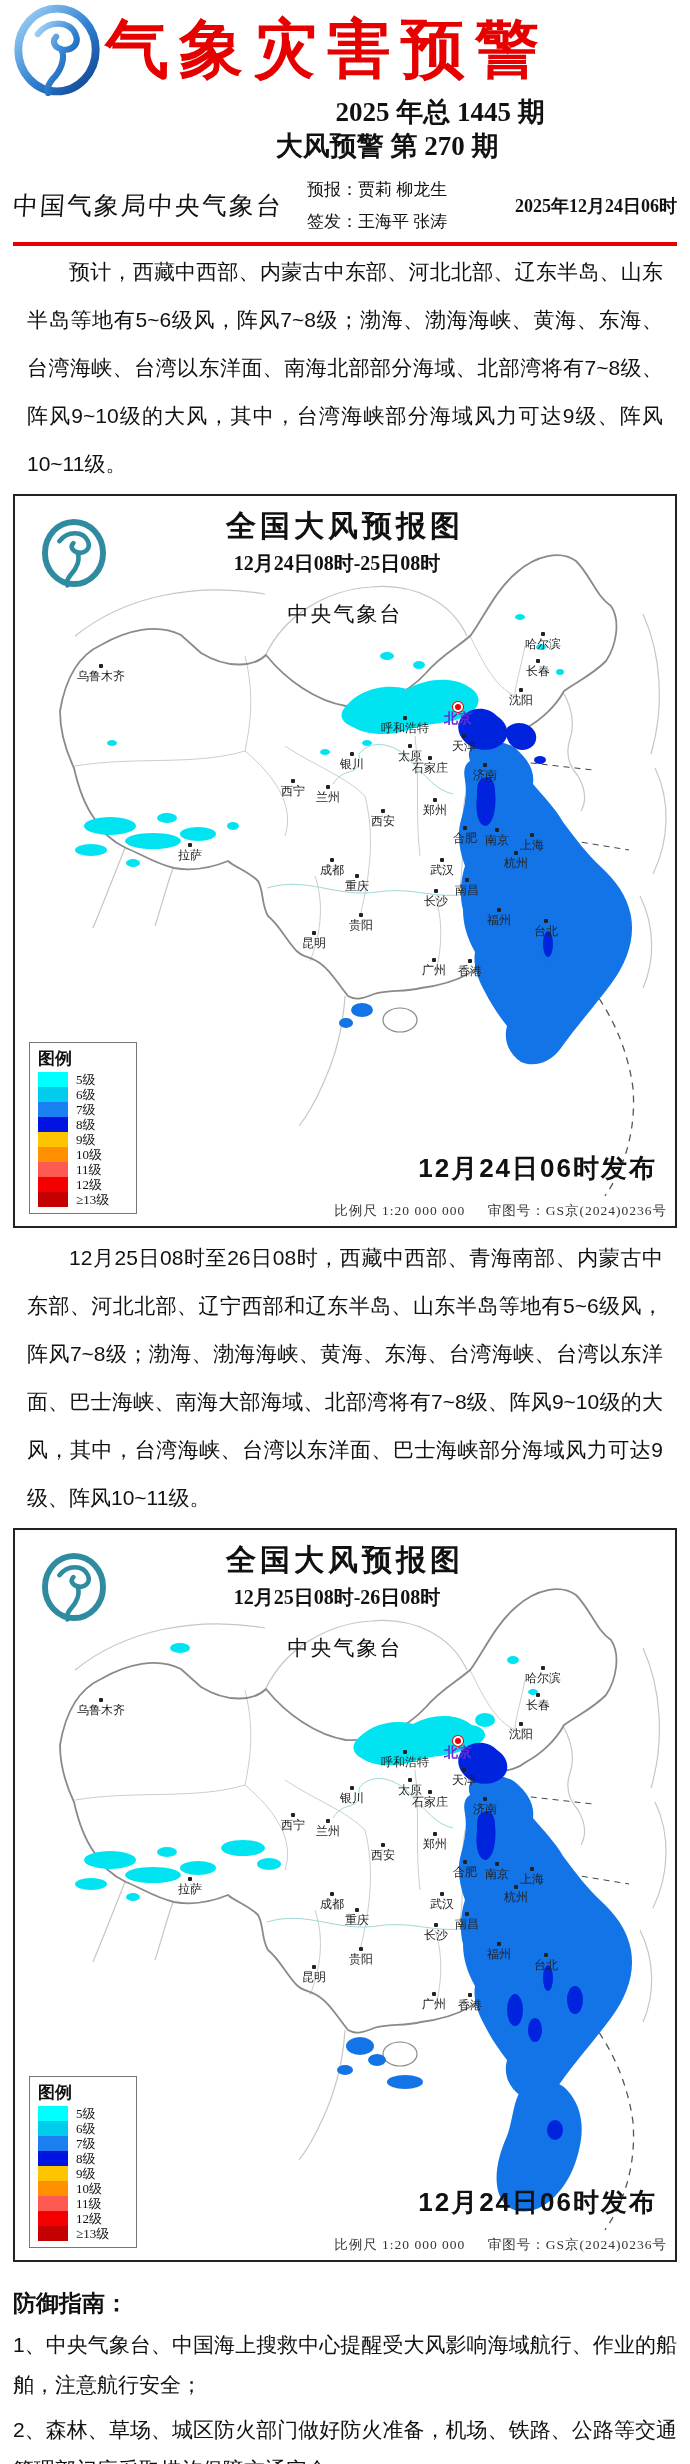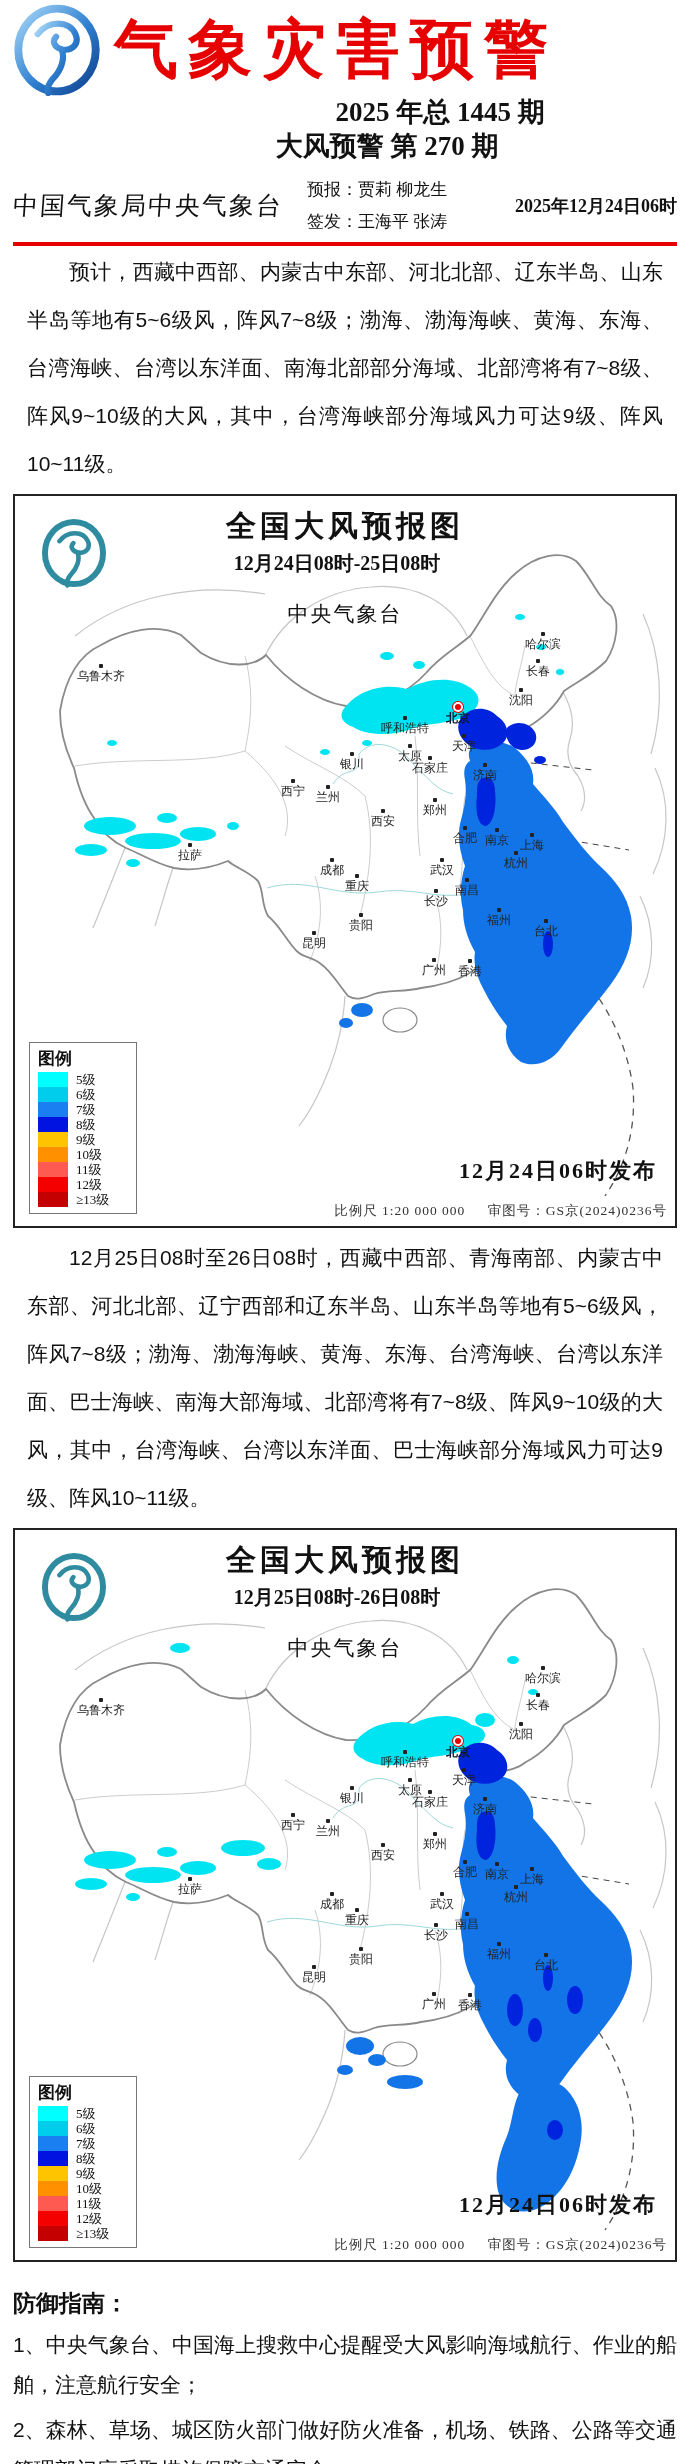--- a/index.html
+++ b/index.html
@@ -1,19 +1,19 @@
 <!DOCTYPE html>
 <html><head>
 <meta charset="utf-8">
 <style>
   html,body{margin:0;padding:0;background:#fff;}
   .page{width:690px;box-sizing:border-box;padding:2px 13px 6px 13px;position:relative;
         font-family:"Liberation Sans","DejaVu Sans",sans-serif;color:#111;}
   
-  .hdr{display:flex;align-items:center;gap:13px;margin-top:2px;}
+  .hdr{display:flex;align-items:center;gap:4px;margin-top:2px;}
   .hdr-logo{width:88px;height:92px;flex:0 0 auto;}
   .hdr-title{font-family:"Liberation Serif","DejaVu Serif",serif;font-weight:bold;
              font-size:64px;letter-spacing:10px;color:#e60000;white-space:nowrap;line-height:1;}
   .issue{font-family:Liberation Serif, serif;font-weight:bold;font-size:27px;
          text-align:center;line-height:1.25;}
   .issue .l1{transform:translateX(95px);}
   .issue .l2{transform:translateX(42px);}
   
   .issuer{display:flex;align-items:center;margin-top:10px;}
   .agency{font-family:"Liberation Serif","DejaVu Serif",serif;font-size:25px;letter-spacing:2px;
@@ -35,31 +35,31 @@
            font-family:"Liberation Serif","DejaVu Serif",serif;font-weight:bold;font-size:20px;}
   .map-agency{position:absolute;top:104px;left:0;right:0;text-align:center;
               font-family:"Liberation Serif","DejaVu Serif",serif;font-size:21px;letter-spacing:2px;}
   .map-logo{position:absolute;left:26px;top:22px;width:66px;height:70px;}
   .legend{position:absolute;left:14px;bottom:12px;background:#fff;border:1.5px solid #777;
           padding:4px 10px 6px 8px;min-width:88px;}
   .lg-title{font-family:"Liberation Serif","DejaVu Serif",serif;font-weight:bold;font-size:17px;margin-bottom:2px;}
   .lg-row{display:flex;align-items:center;height:15px;}
   .lg-sw{width:30px;height:15px;flex:0 0 auto;}
   .lg-lb{font-family:"Liberation Serif","DejaVu Serif",serif;font-size:13px;margin-left:8px;white-space:nowrap;}
-  .issued{position:absolute;right:18px;bottom:40px;font-family:Liberation Serif, serif;
-          font-weight:bold;font-size:22px;letter-spacing:2px;}
+  .issued{position:absolute;right:18px;bottom:40px;font-family:Liberation Sans, sans-serif;
+          font-weight:bold;font-size:26px;letter-spacing:2px;}
   .scaleline{position:absolute;right:8px;bottom:6px;font-family:"Liberation Serif","DejaVu Serif",serif;
              font-size:13.5px;color:#333;letter-spacing:1px;white-space:nowrap;}
   .scaleline span{margin-left:18px;}
   .cities{position:absolute;inset:0;pointer-events:none;}
   .city{position:absolute;transform:translate(-50%,-4px);text-align:center;
         font-family:"Liberation Serif","DejaVu Serif",serif;font-size:12px;color:#222;
         white-space:nowrap;line-height:1;}
   .city i{display:block;width:4px;height:4px;background:#222;margin:0 auto 2px auto;border-radius:1px;}
-  .city.capital{color:#0f172a;font-weight:bold;font-size:12px;}
+  .city.capital{color:#6d28d9;font-weight:bold;font-size:14px;}
   .city.capital i{background:#e60000;width:6px;height:6px;border-radius:50%;box-shadow:0 0 0 2px #fff,0 0 0 3px #e60000;}
   
   .guide{margin-top:26px;position:relative;}
   .guide h2{font-size:23px;margin:14px 0 6px 0;}
   .guide p{font-size:21px;line-height:40px;margin:5px 0;text-align:justify;}
 </style>
 </head>
 <body>
 
 <div class="page">

